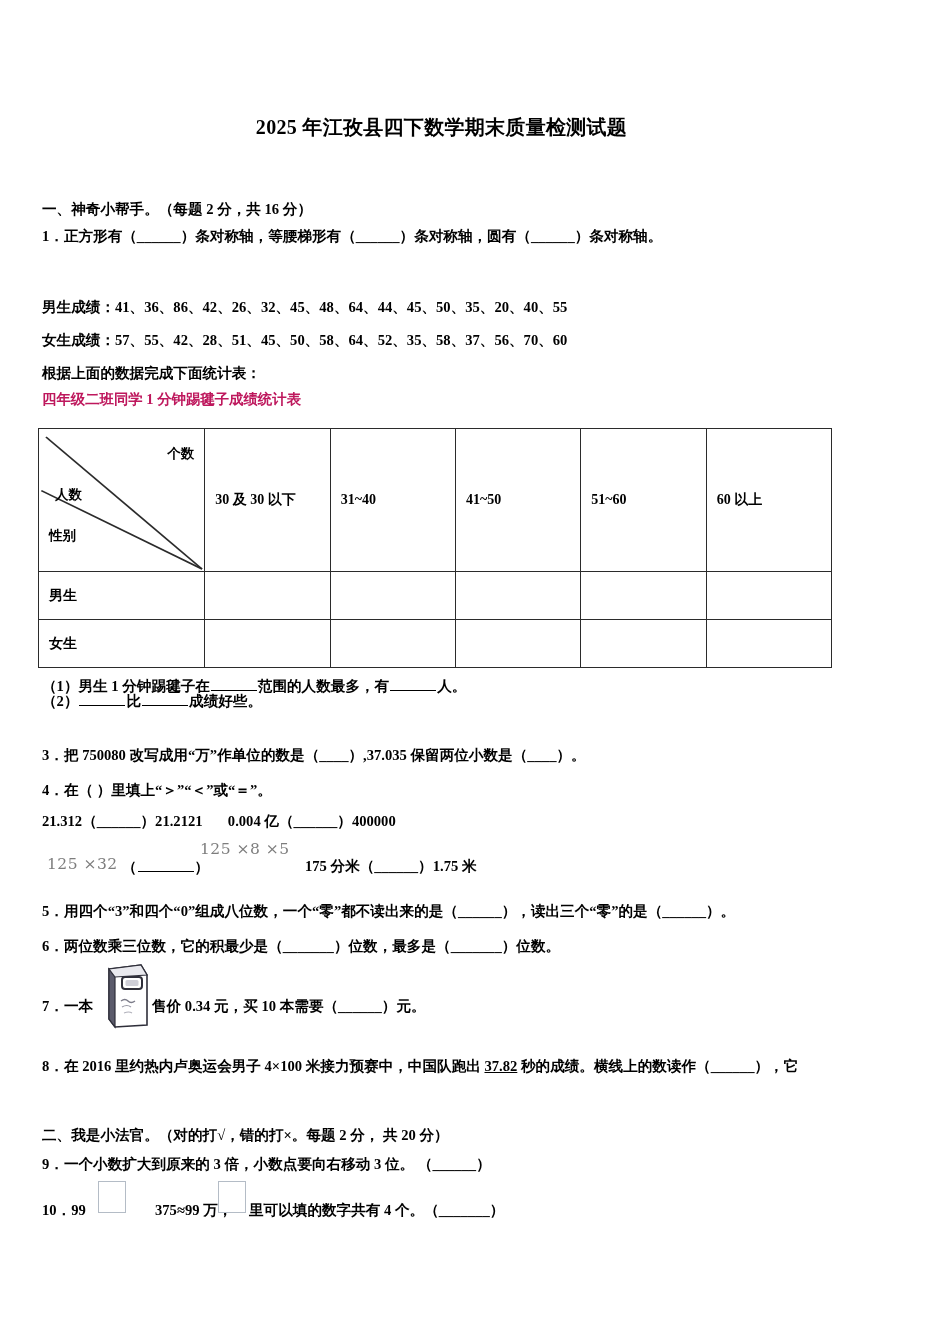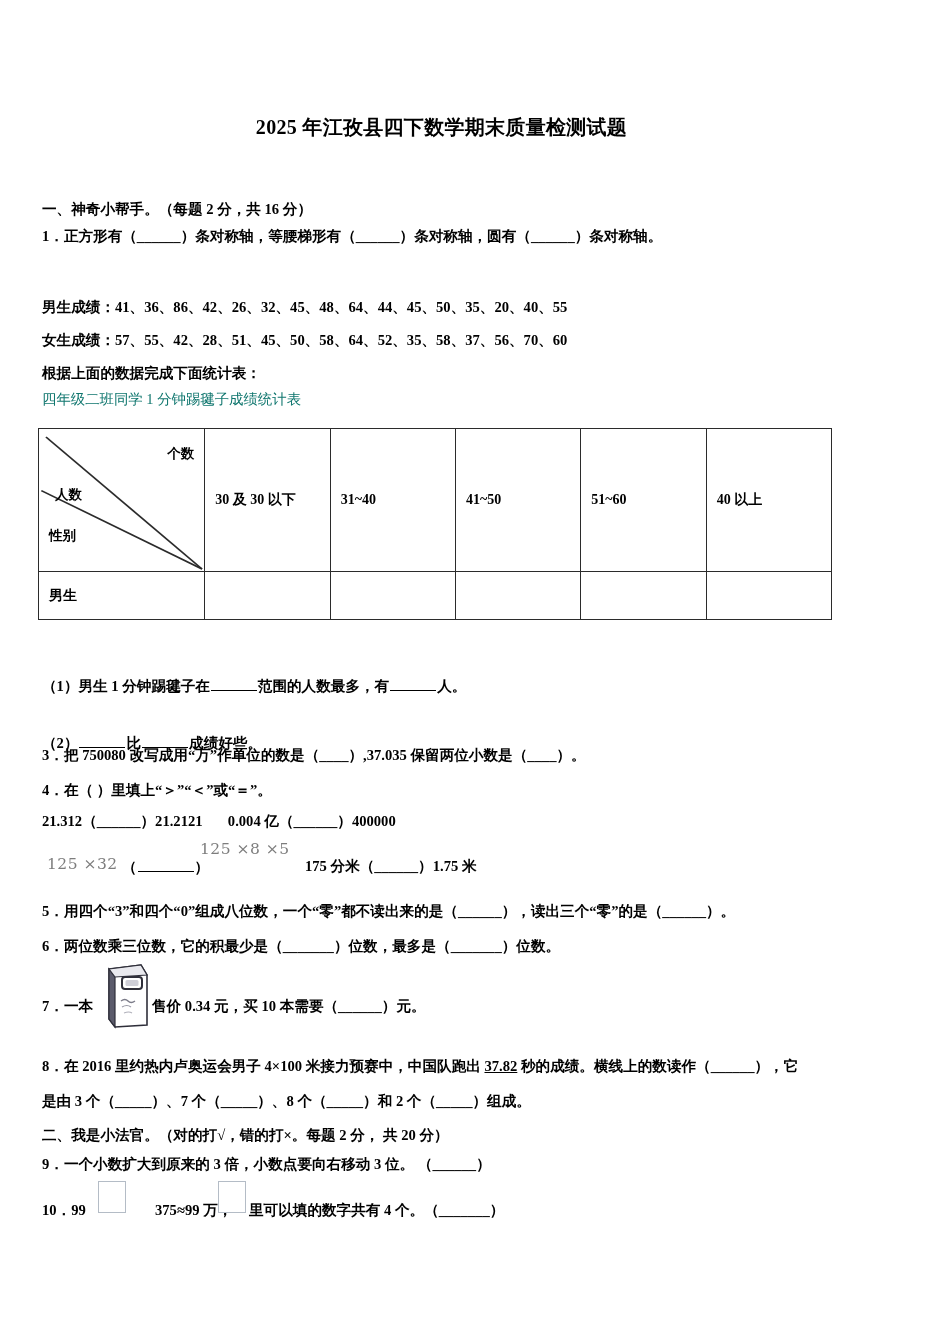--- a/index.html
+++ b/index.html
@@ -53,22 +53,22 @@
   .b6 { width: 56px; }
 
   .uline { text-decoration: underline; }
 
   
   .tbl-caption {
     position: absolute;
     left: 42px;
     top: 390px;
     font-size: 14.4px;
-    font-weight: normal;
-    color: #0f766e;
+    font-weight: bold;
+    color: #be185d;
     white-space: nowrap;
   }
 
   
   .stat-table {
     position: absolute;
     left: 38px;
     top: 428px;
     width: 794px;
     border-collapse: collapse;
@@ -167,38 +167,46 @@
             <line x1="2" y1="62" x2="140" y2="141" stroke="#2b2b2b" stroke-width="1.6"></line>
           </svg>
           <span class="diag-lbl l1">个数</span>
           <span class="diag-lbl l2">人数</span>
           <span class="diag-lbl l3">性别</span>
         </td>
         <td>30 及 30 以下</td>
         <td>31~40</td>
         <td>41~50</td>
         <td>51~60</td>
-        <td>40 以上</td>
+        <td>60 以上</td>
       </tr>
       <tr class="data-row">
         <td>男生</td>
         <td></td>
         <td></td>
         <td></td>
         <td></td>
         <td></td>
       </tr>
+      <tr class="data-row">
+        <td>女生</td>
+        <td></td>
+        <td></td>
+        <td></td>
+        <td></td>
+        <td></td>
+      </tr>
     </tbody>
   </table>
 
   <div class="ln" style="top:677px;">
     <span>（1）男生 1 分钟踢毽子在</span><span class="blank b5"></span><span>范围的人数最多，有</span><span class="blank b5"></span><span>人。</span>
   </div>
 
-  <div class="ln" style="top:734px;">
+  <div class="ln" style="top:692px;">
     <span>（2）</span><span class="blank b5"></span><span>比</span><span class="blank b5"></span><span>成绩好些。</span>
   </div>
 
   <div class="ln" style="top:747px;">3．把 750080 改写成用“万”作单位的数是（____）,37.035 保留两位小数是（____）。</div>
 
   <div class="ln" style="top:782px;">4．在（  ）里填上“＞”“＜”或“＝”。</div>
   <div class="ln" style="top:813px;">
     <span>21.312（______）21.2121</span>
     <span style="display:inline-block;width:18px"></span>
     <span>0.004 亿（______）400000</span>
@@ -224,21 +232,20 @@
     <rect x="22.5" y="17" width="13" height="6" rx="1.5" fill="#cfcfd8" stroke="none"></rect>
     <path d="M18 38 q4 -3 7 0 q3 3 7 0" stroke="#7b7b88" stroke-width="1.4" fill="none"></path>
     <path d="M19 44 q5 -3 9 0" stroke="#9a9aa6" stroke-width="1.2" fill="none"></path>
     <path d="M21 50 q5 -2 8 0" stroke="#b0b0ba" stroke-width="1.1" fill="none"></path>
   </svg>
   <div class="ln" style="left:152px; top:998px;">售价 0.34 元，买 10 本需要（______）元。</div>
 
   <div class="ln" style="top:1058px;">
     <span>8．在 2016 里约热内卢奥运会男子 4×100 米接力预赛中，中国队跑出 </span><span class="uline">37.82</span><span> 秒的成绩。横线上的数读作（______），它</span>
   </div>
-  <div class="ln" style="top:1093px;">是由 3 个（_____）、7 个（_____）、8 个（_____）和 2 个（_____）组成。</div>
 
   <div class="ln" style="top:1127px;">二、我是小法官。（对的打√，错的打×。每题 2 分， 共 20 分）</div>
 
   <div class="ln" style="top:1156px;">9．一个小数扩大到原来的 3 倍，小数点要向右移动 3 位。  （______）</div>
 
   <div class="ln" style="top:1202px;">10．99</div>
   <div class="emptybox" style="left:98px; top:1181px; width:28px; height:32px;"></div>
   <div class="ln" style="left:155px; top:1202px;">375≈99 万，</div>
   <div class="emptybox" style="left:218px; top:1181px; width:28px; height:32px;"></div>
   <div class="ln" style="left:249px; top:1202px;">里可以填的数字共有 4 个。（_______）</div>

